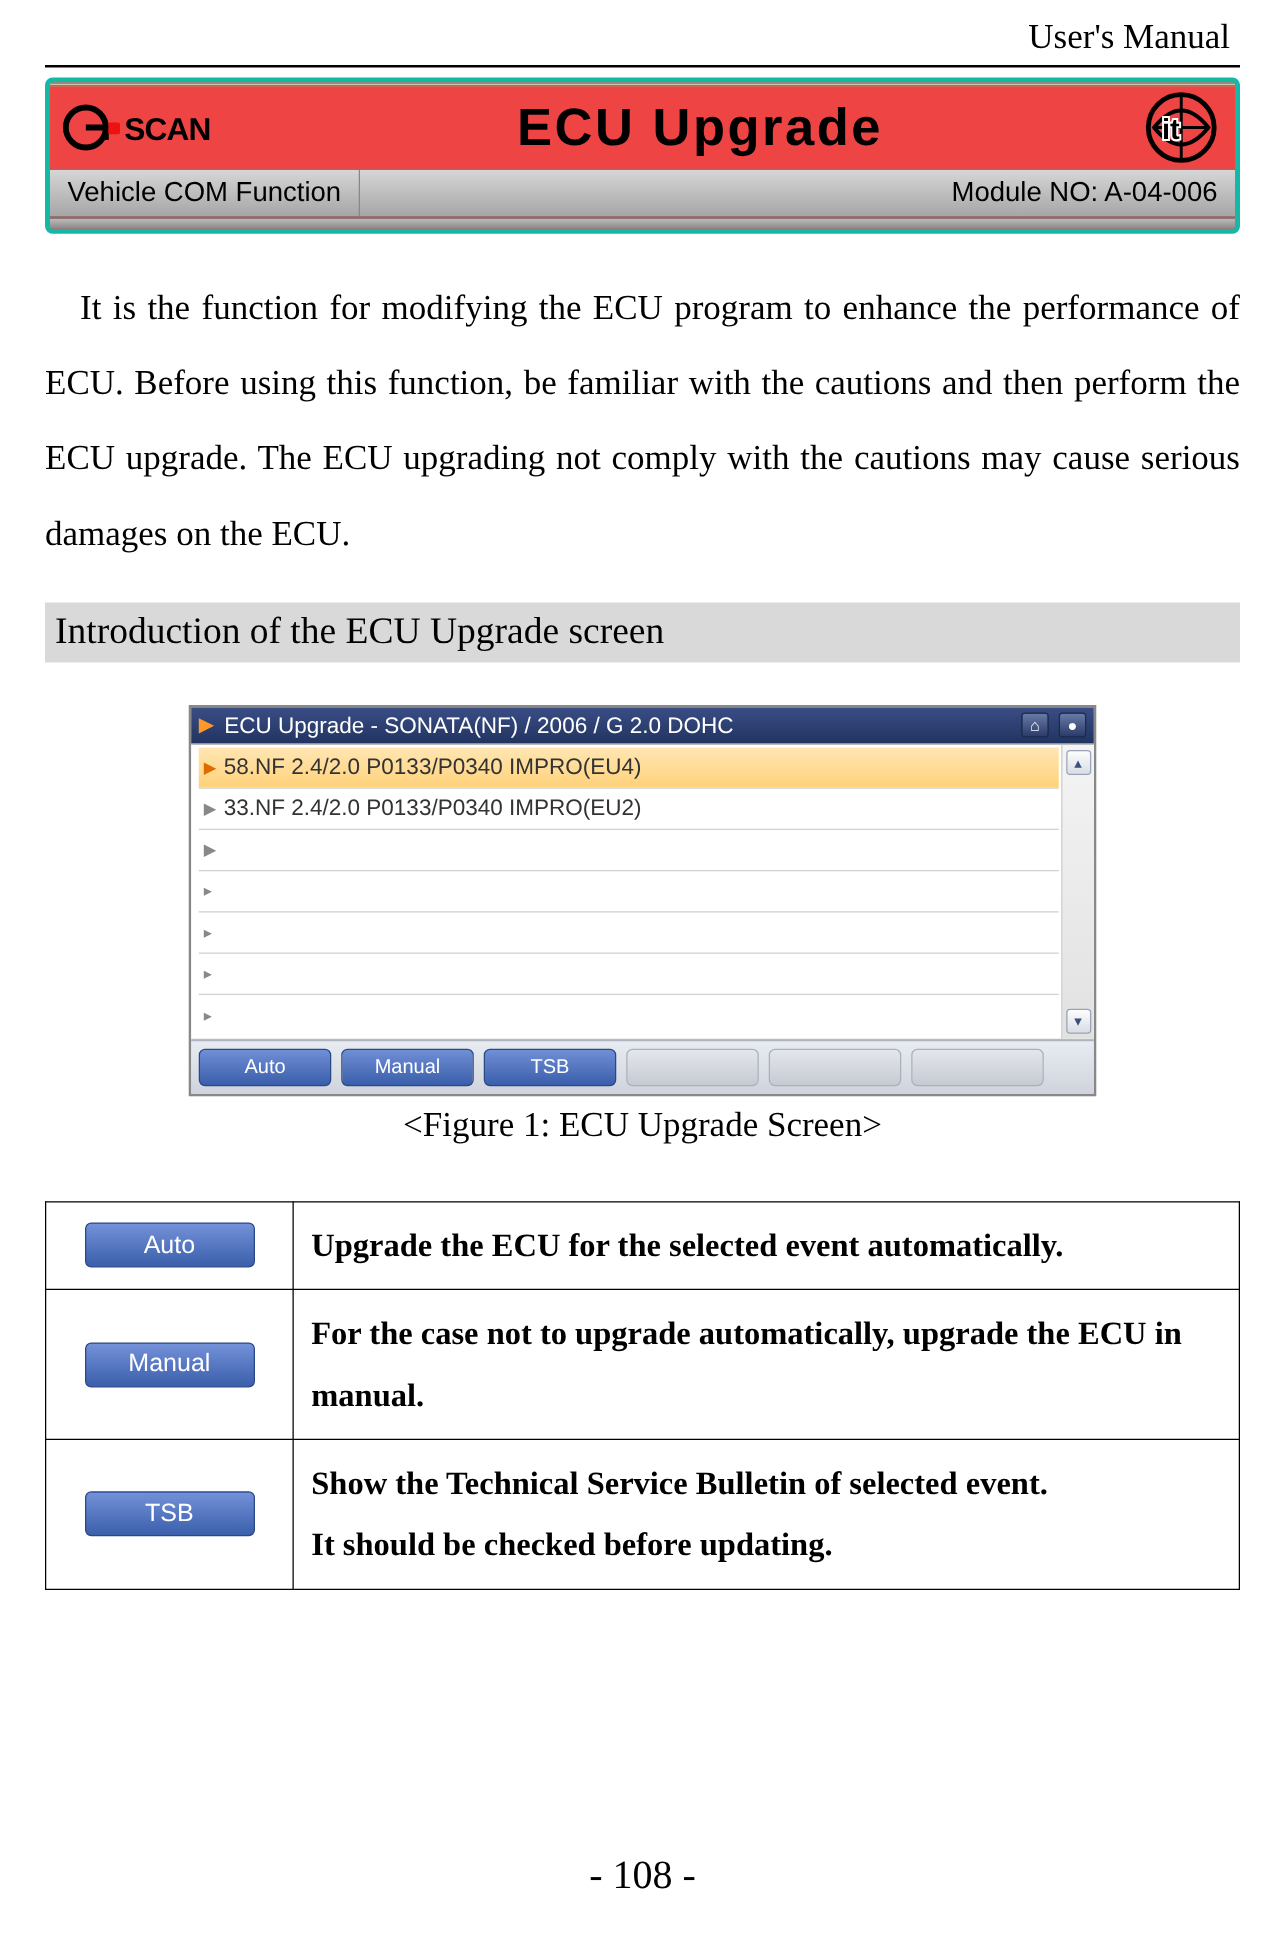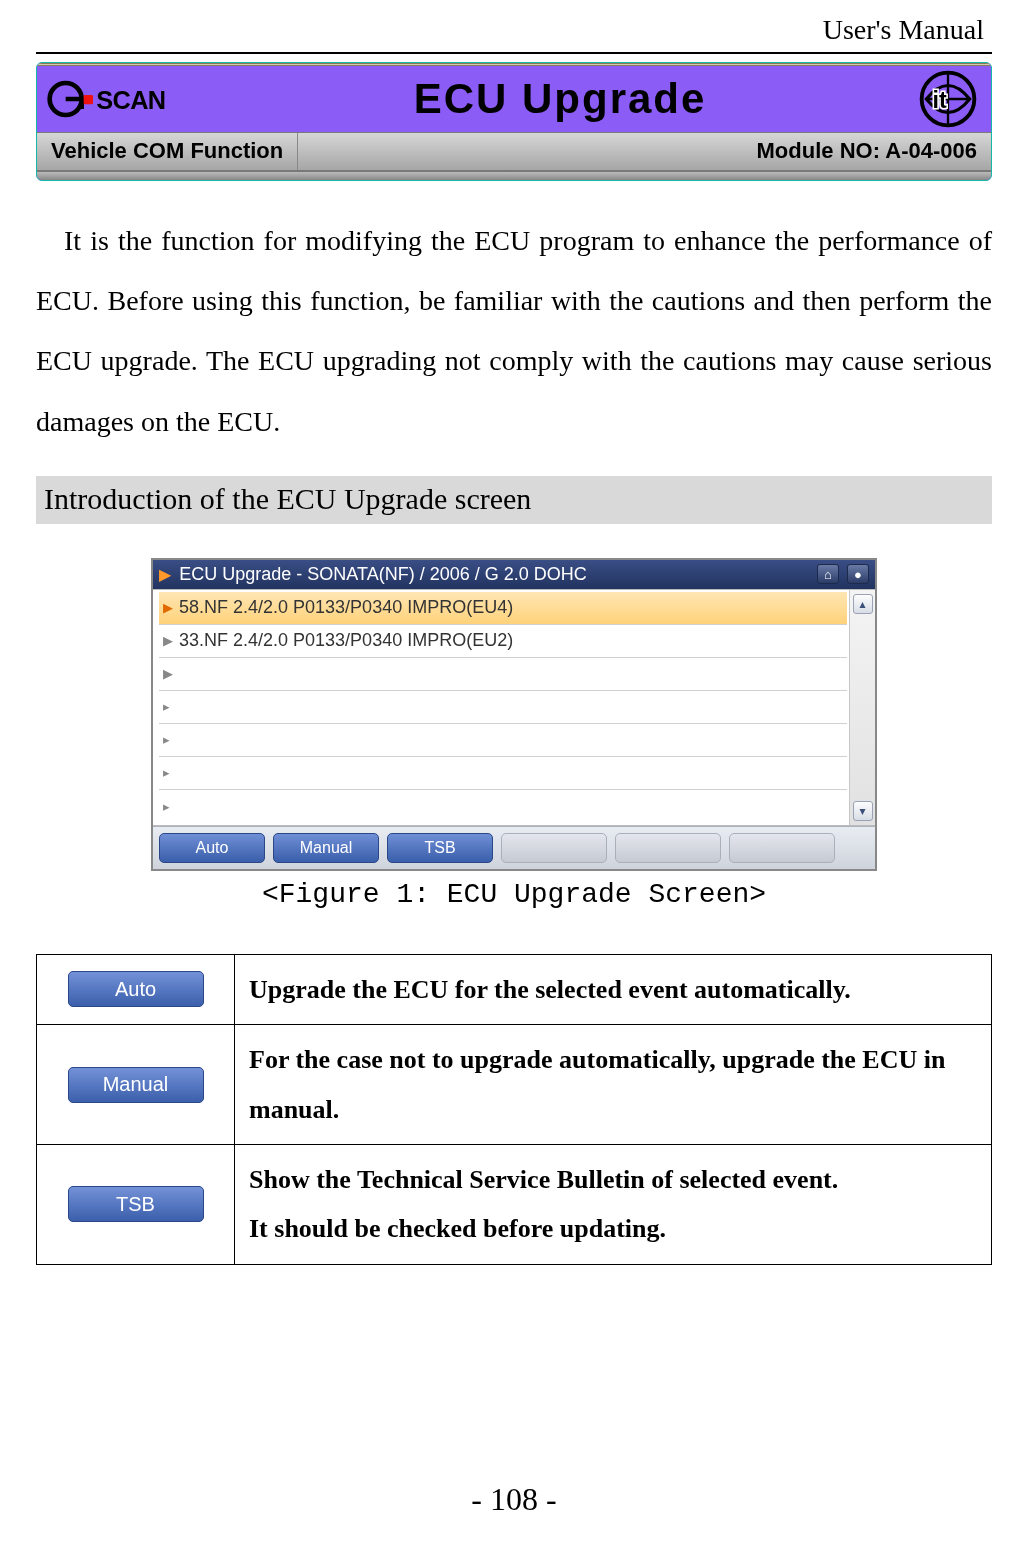--- a/index.html
+++ b/index.html
@@ -18,23 +18,23 @@
     padding: 14px 8px 6px 0;
     font-family: Georgia, "Times New Roman", serif;
   }
   .top-rule {
     border: none;
     border-top: 2.5px solid #000;
     margin: 0 0 8px 0;
   }
   .banner {
     position: relative;
-    border: 1px solid #14b8a6;
+    border: 4px solid #14b8a6;
     border-radius: 6px;
-    background: #8b5cf6;
+    background: #ef4444;
     margin-top: 6px;
     overflow: hidden;
   }
   .banner-top-rule {
     height: 3px;
     border-top: 1px solid #8a7a5a;
     border-bottom: 1px solid #8a7a5a;
     background: #d0c8b0;
   }
   .banner-row1 {
@@ -63,21 +63,21 @@
   }
   .logo-git svg { width: 100%; height: 100%; }
   .banner-row2 {
     display: flex;
     justify-content: space-between;
     align-items: stretch;
     background: linear-gradient(#d6d6d6, #a6a6a6);
     border-top: 1px solid #7a7a7a;
     border-bottom: 1px solid #7a7a7a;
     font-family: Arial, sans-serif;
-    font-weight: 700;
+    font-weight: 400;
     font-size: 22px;
     color: #000;
   }
   .banner-row2 > div {
     padding: 5px 14px 6px;
   }
   .banner-row2 .left {
     border-right: 1px solid #888;
   }
   .banner-bottom-band {
@@ -186,21 +186,21 @@
     border: 1px solid #2a4788;
   }
   .bbtn.disabled {
     background: linear-gradient(#e3e6ec, #c6cad2);
     border: 1px solid #aab0ba;
   }
   .figcaption {
     text-align: center;
     font-size: 28px;
     margin-top: 8px;
-    font-family: Liberation Mono, monospace;
+    font-family: Liberation Serif, serif;
   }
   
   table.defs {
     width: 100%;
     border-collapse: collapse;
     margin-top: 44px;
     font-family: Georgia, "Times New Roman", serif;
     font-size: 26px;
   }
   table.defs td {

